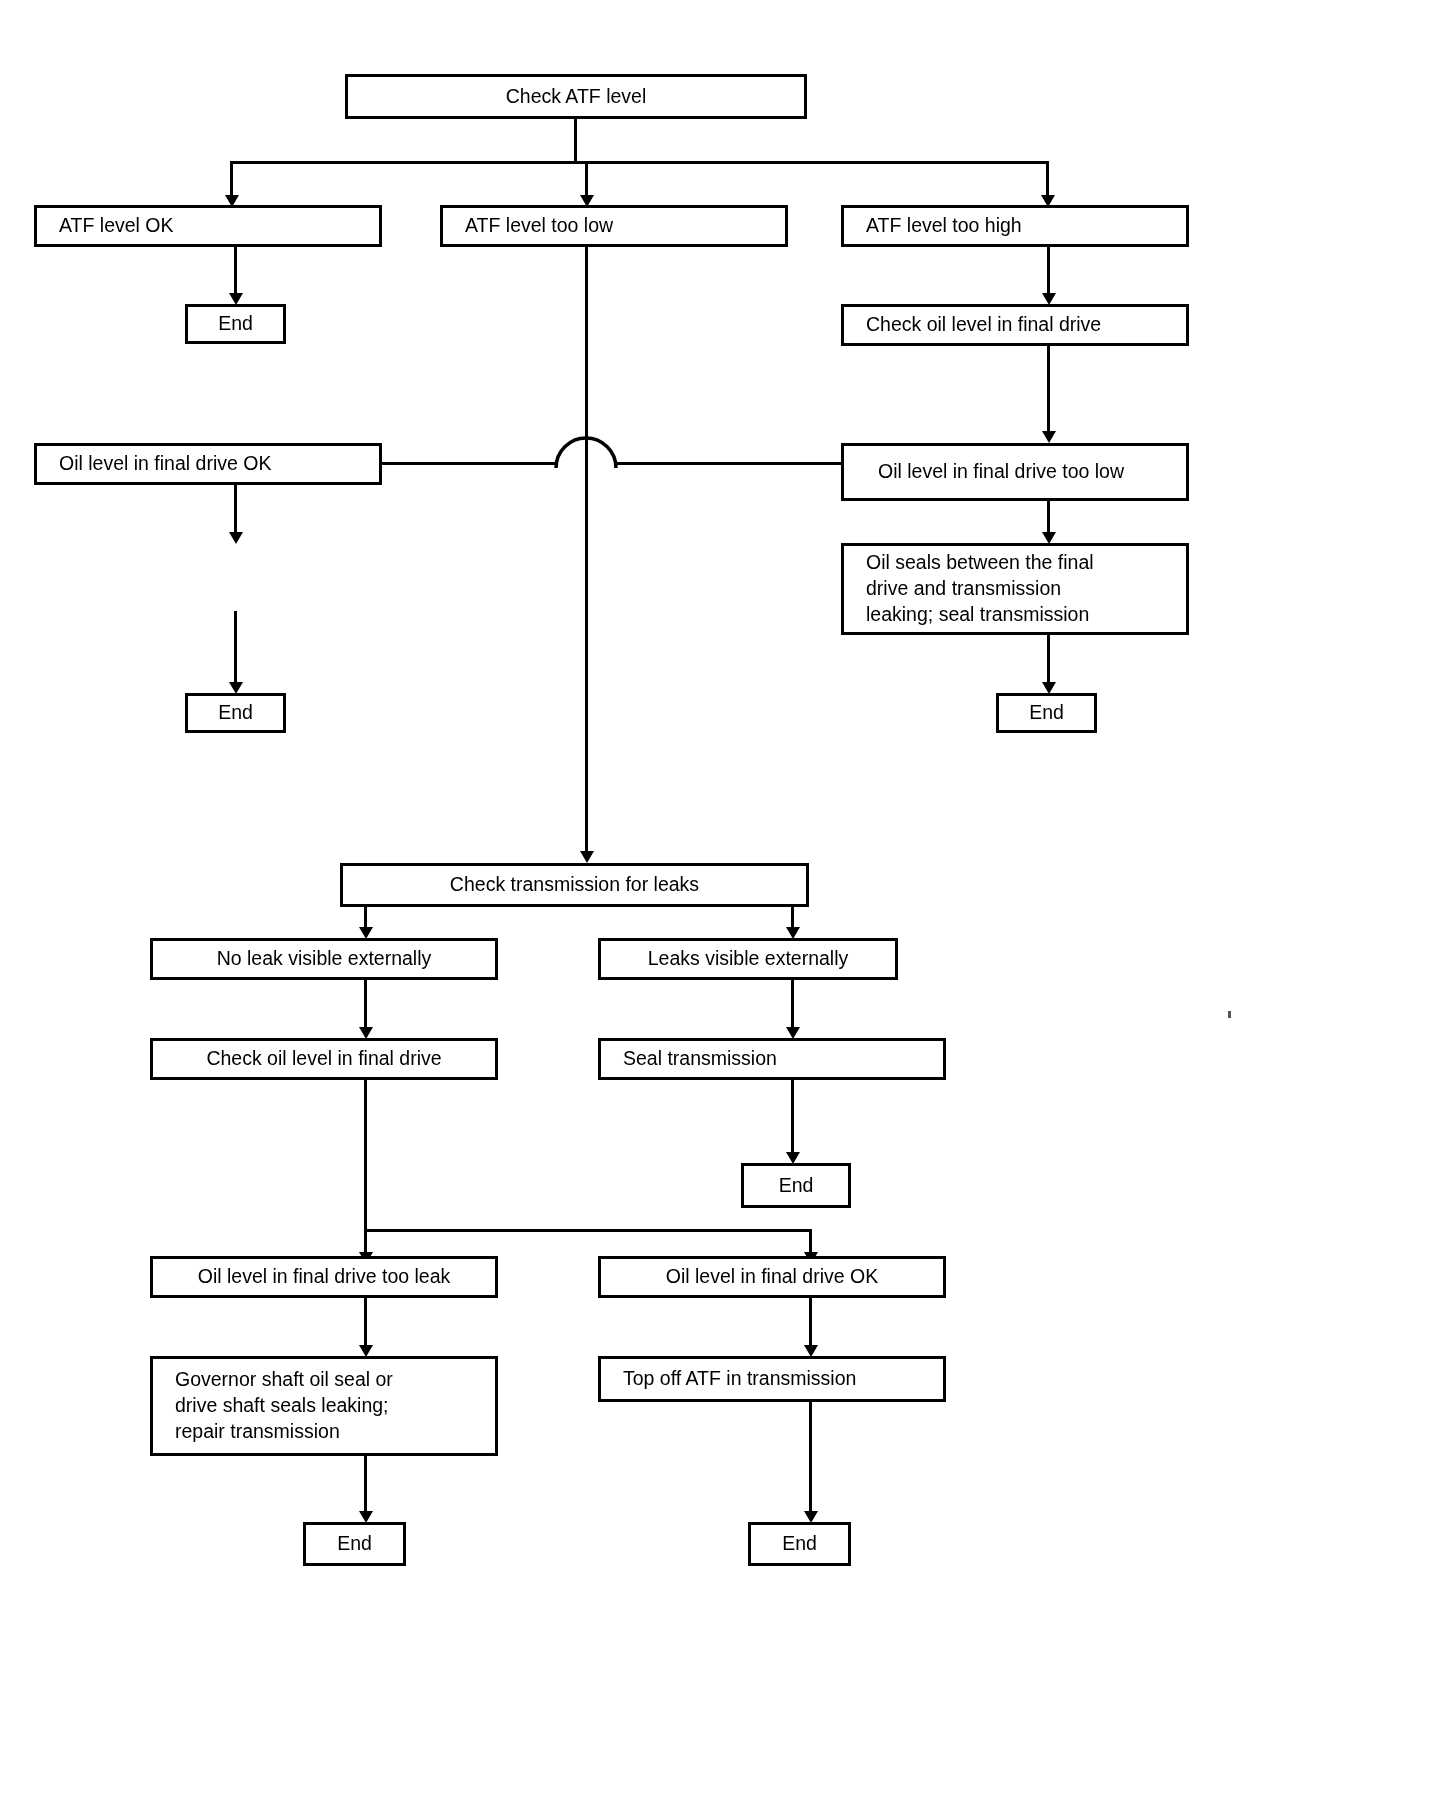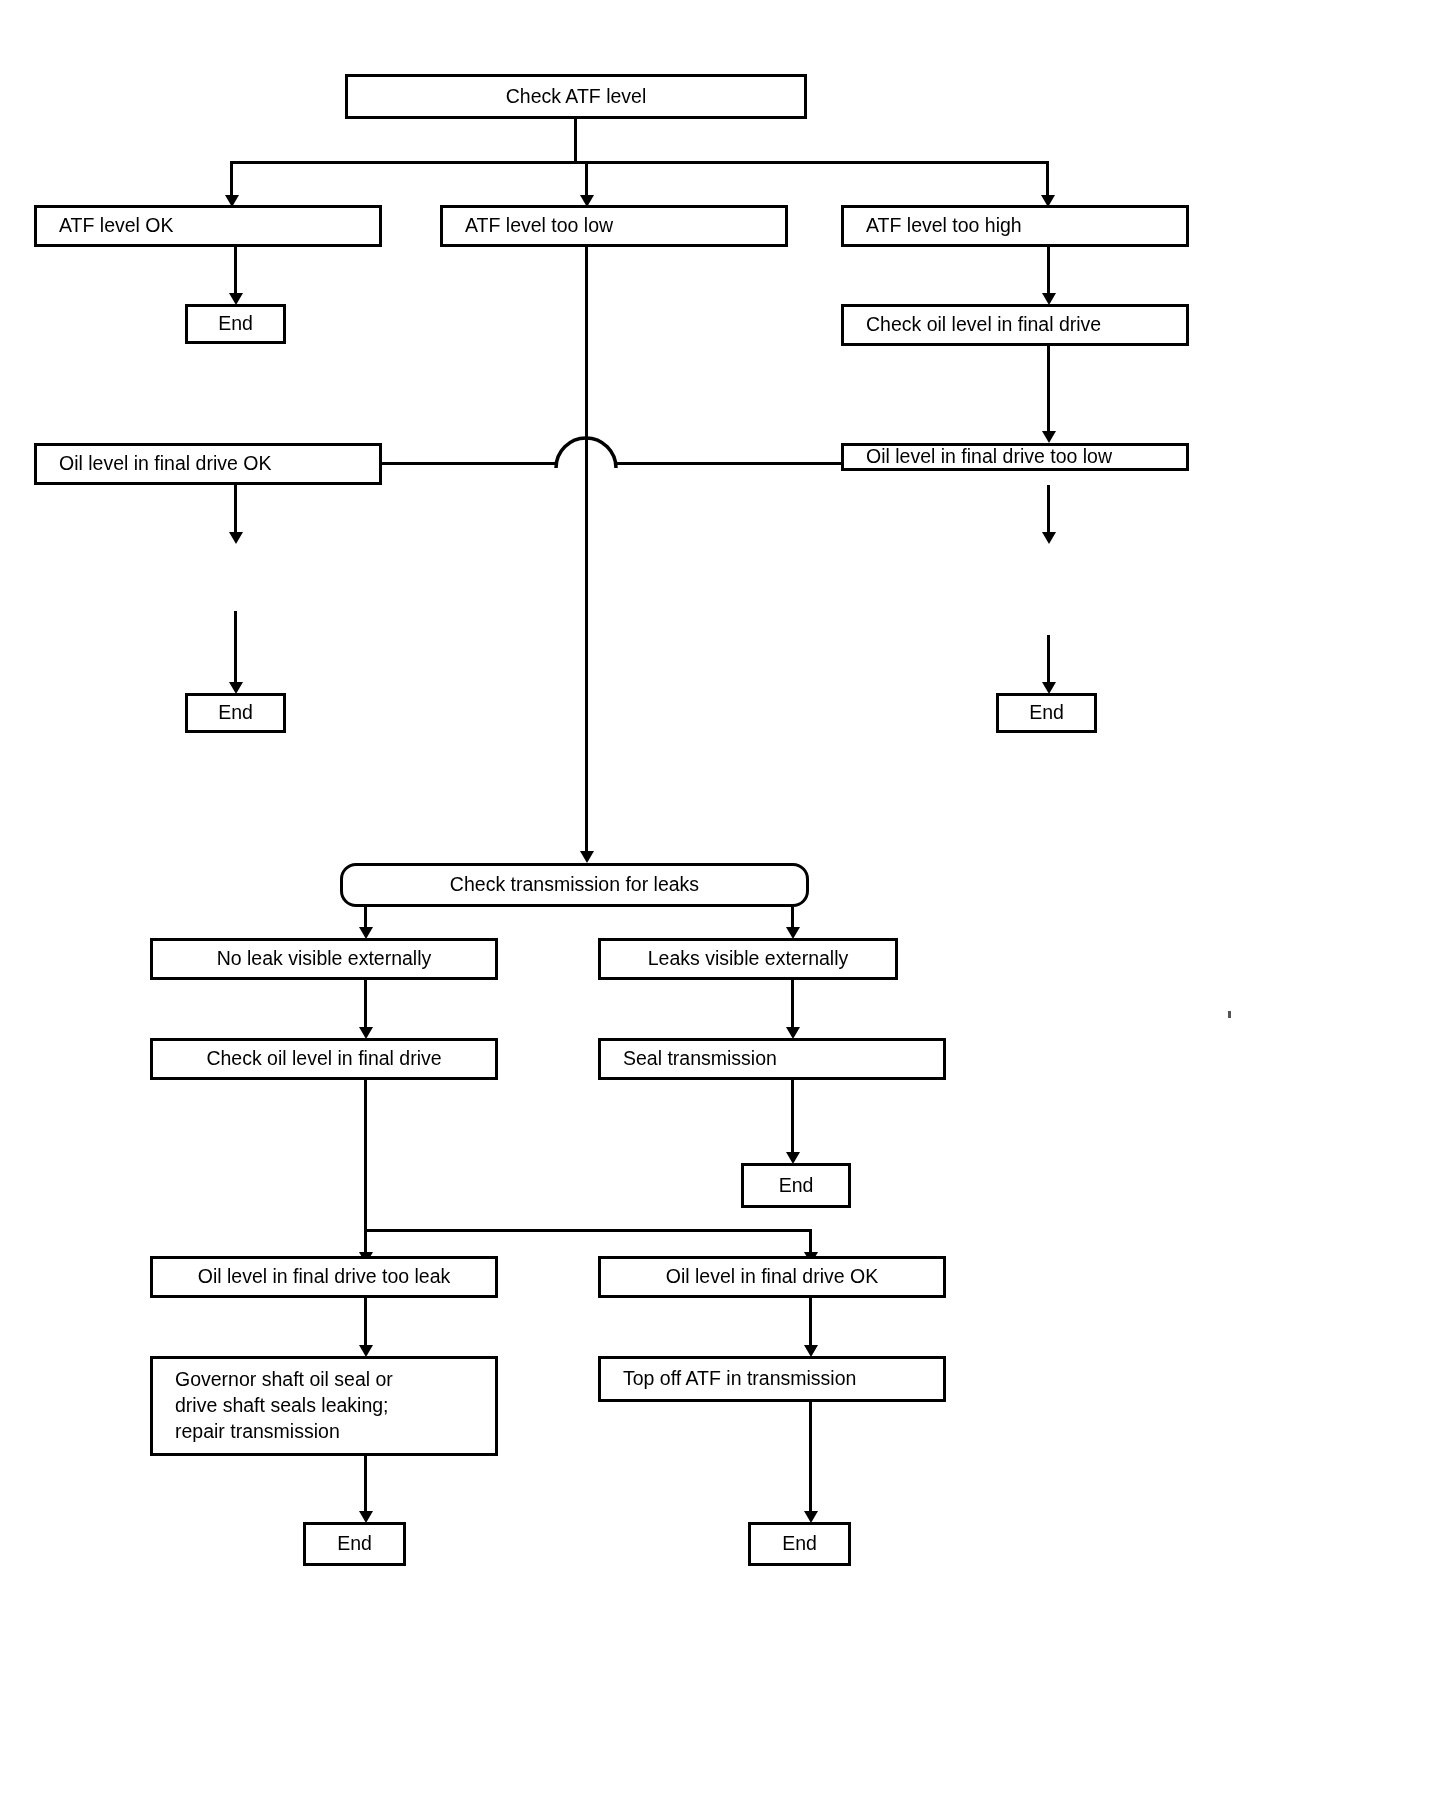--- a/index.html
+++ b/index.html
@@ -130,46 +130,51 @@
       <path d="M 2 42 A 30 30 0 0 1 62 42" fill="none" stroke="#000" stroke-width="3.5"></path>
     </svg>
   </div>
   <div class="vline" style="left:585px; top:438px; height:417px;"></div>
   <div class="arrow" style="left:580px; top:851px;"></div>
 
   <div class="node left" style="left:34px; top:443px; width:348px; height:42px;">
     <span class="lbl">Oil level in final drive OK</span>
   </div>
 
-  <div class="node left" style="left:841px; top:443px; width:348px; height:28px;">
+  <div class="node left" style="left:841px; top:443px; width:348px; height:58px;padding-left:12px;">
     <span class="lbl">Oil level in final drive too low</span>
   </div>
 
   <div class="hline" style="left:382px; top:462px; width:175px;"></div>
   <div class="hline" style="left:617px; top:462px; width:224px;"></div>
 
   <div class="vline" style="left:234px; top:485px; height:52px;"></div>
   <div class="arrow" style="left:229px; top:532px;"></div>
 
   <div class="vline" style="left:234px; top:611px; height:74px;"></div>
   <div class="arrow" style="left:229px; top:682px;"></div>
   <div class="node center" style="left:185px; top:693px; width:101px; height:40px;">
     <span class="lbl">End</span>
   </div>
 
   <div class="vline" style="left:1047px; top:485px; height:52px;"></div>
   <div class="arrow" style="left:1042px; top:532px;"></div>
+  <div class="node left" style="left:841px; top:543px; width:348px; height:92px;">
+    <span class="lbl">Oil seals between the final
+drive and transmission
+leaking; seal transmission</span>
+  </div>
 
   <div class="vline" style="left:1047px; top:635px; height:50px;"></div>
   <div class="arrow" style="left:1042px; top:682px;"></div>
   <div class="node center" style="left:996px; top:693px; width:101px; height:40px;">
     <span class="lbl">End</span>
   </div>
 
-  <div class="node center" style="left:340px; top:863px; width:469px; height:44px;border-radius:16px;">
+  <div class="node center" style="left:340px; top:863px; width:469px; height:44px;">
     <span class="lbl">Check transmission for leaks</span>
   </div>
 
   <div class="vline" style="left:364px; top:907px; height:24px;"></div>
   <div class="arrow" style="left:359px; top:927px;"></div>
 
   <div class="vline" style="left:791px; top:907px; height:24px;"></div>
   <div class="arrow" style="left:786px; top:927px;"></div>
 
   <div class="node center" style="left:150px; top:938px; width:348px; height:42px;">

